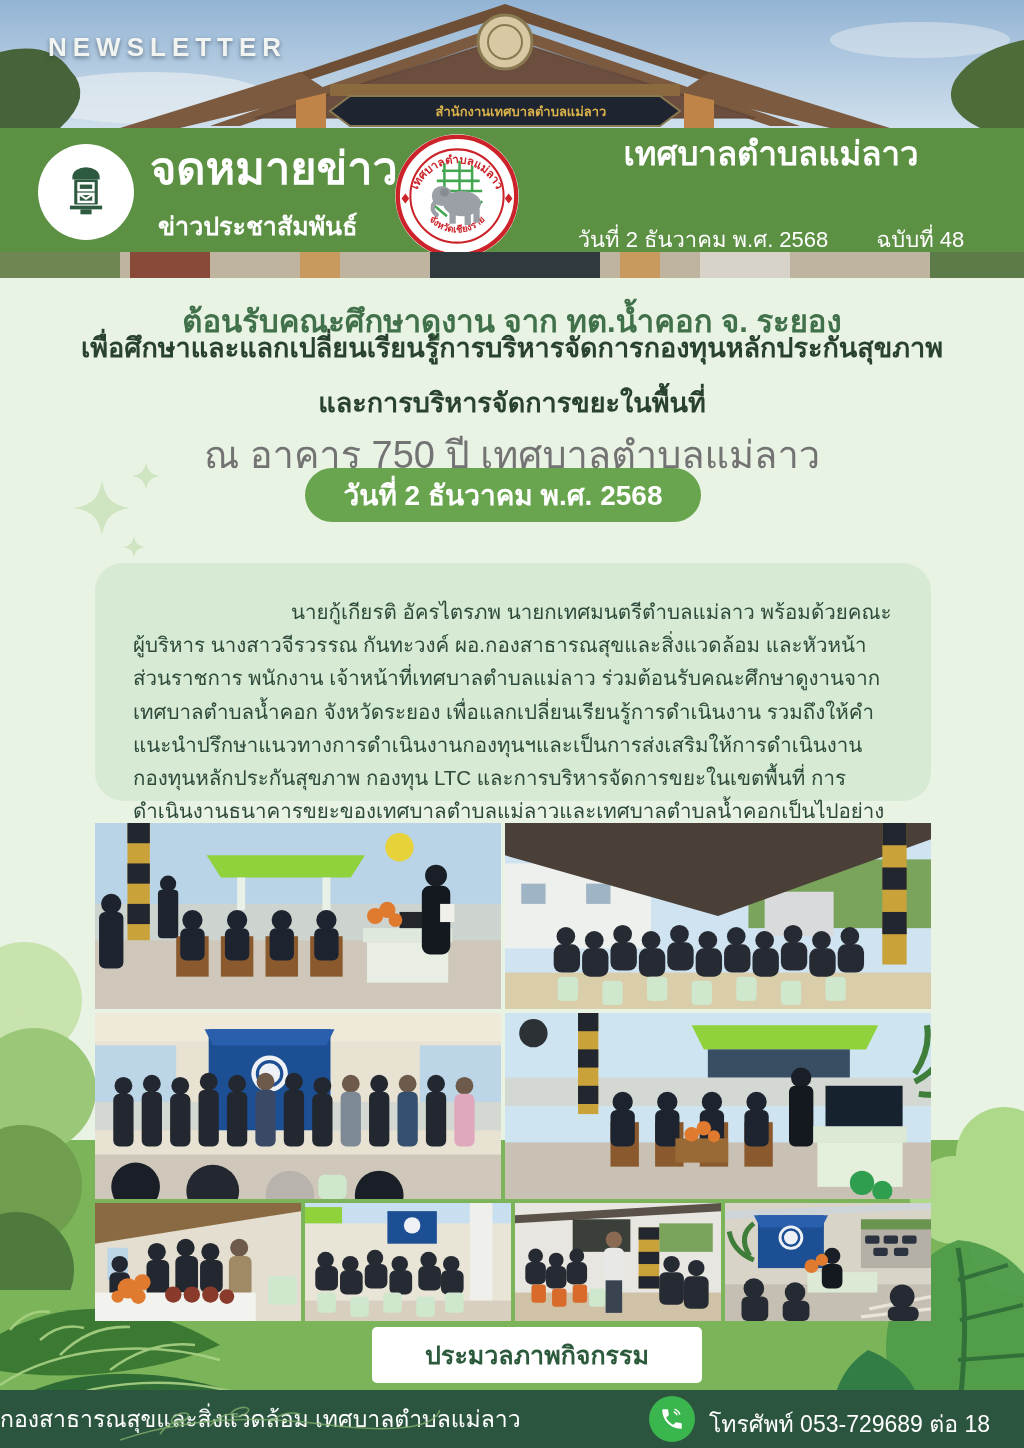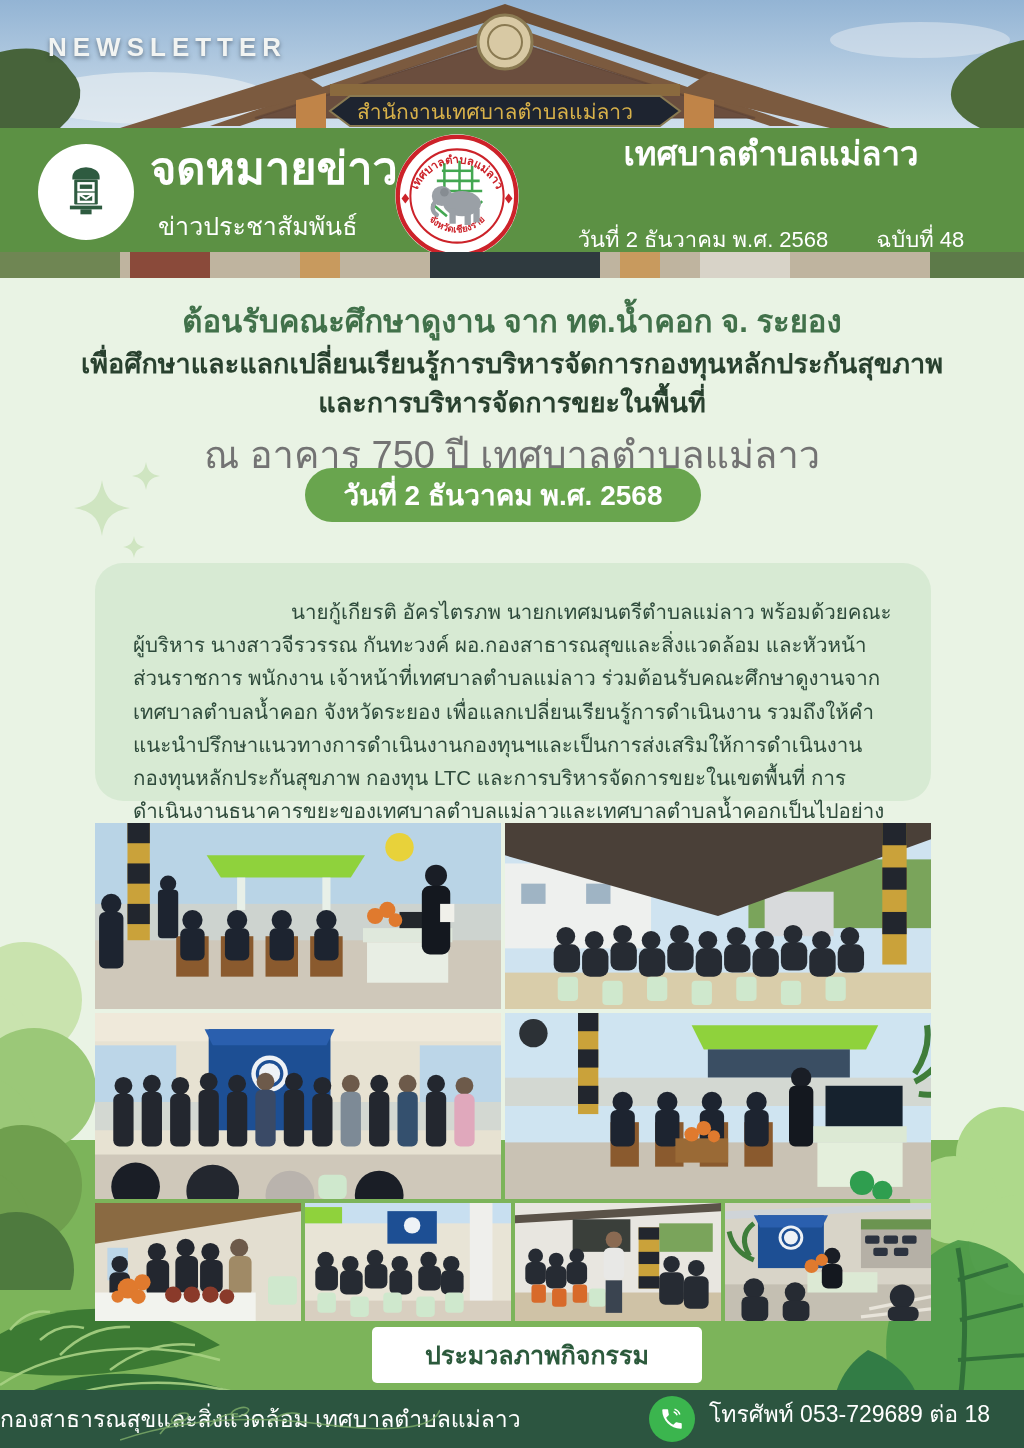--- a/index.html
+++ b/index.html
@@ -12,32 +12,32 @@
   .hero{left:0;top:0;width:1024px;height:128px;}
   .newsletter{left:48px;top:32px;color:#f2f4f2;font-weight:bold;font-size:26px;
               letter-spacing:6px;text-shadow:0 2px 4px rgba(40,50,60,.55);}
   .photo-strip{left:0;top:252px;width:1024px;height:26px;}
 
   
   .banner{left:0;top:128px;width:1024px;height:124px;background:#5c9144;}
   .mail-badge{left:38px;top:16px;width:96px;height:96px;border-radius:50%;background:#ffffff;
               display:flex;align-items:center;justify-content:center;}
   .banner-title{left:150px;top:18px;width:260px;color:#ffffff;font-weight:bold;font-size:45px;line-height:1.0;}
-  .banner-sub{left:158px;top:78px;width:250px;color:#ffffff;font-size:25px;}
+  .banner-sub{left:158px;top:78px;width:250px;color:#ffffff;font-size:25px;font-weight:bold;}
   .logo-wrap{left:394px;top:5px;width:126px;height:126px;}
   .dept{left:530px;top:6px;width:482px;text-align:center;color:#ffffff;}
   .dept .l1{font-size:33px;font-weight:bold;line-height:1.25;}
   .dept .l2{font-size:33px;font-weight:bold;line-height:1.2;}
   .dept-date{left:530px;top:94px;width:482px;display:flex;justify-content:center;gap:48px;
              color:#ffffff;font-size:22px;}
 
   
   .h-line{left:0;width:1024px;text-align:center;}
   .h1a{top:296px;color:#41714a;font-size:31px;font-weight:bold;}
-  .h2a{top:342px;color:#29412f;font-size:27px;font-weight:bold;}
+  .h2a{top:326px;color:#29412f;font-size:27px;font-weight:bold;}
   .h3a{top:381px;color:#29412f;font-size:27px;font-weight:bold;}
   .h4a{top:424px;color:#737373;font-size:38px;font-weight:normal;}
   .date-pill{left:305px;top:468px;width:396px;height:54px;background:#69a54e;border-radius:28px;
              display:flex;align-items:center;justify-content:center;color:#ffffff;
              font-size:28px;font-weight:bold;}
 
   
   .card{left:95px;top:563px;width:836px;height:238px;background:#d7ead3;border-radius:28px;
         box-sizing:border-box;padding:32px 38px 0 38px;}
   .card p{margin:0;color:#2e4a3b;font-size:20.5px;line-height:1.62;text-indent:158px;}
@@ -52,21 +52,21 @@
   .gal-btn{left:372px;top:1327px;width:330px;height:56px;background:#ffffff;border:none;
            border-radius:5px;display:flex;align-items:center;justify-content:center;
            color:#2c5a3c;font-size:25px;font-weight:bold;cursor:pointer;
            font-family:"Liberation Sans",sans-serif;}
 
   
   .mid-band{left:0;top:1140px;width:1024px;height:250px;background:#7cb45a;}
   .footer{left:0;top:1390px;width:1024px;height:58px;background:#2c5540;display:flex;
           align-items:center;color:#ffffff;}
   .footer-org{font-size:23px;}
-  .footer-phone{margin-left:auto;margin-right:34px;display:flex;align-items:flex-start;gap:14px;font-size:23px;}
+  .footer-phone{margin-left:auto;margin-right:34px;display:flex;align-items:flex-end;gap:14px;font-size:23px;}
   .phone-circle{width:46px;height:46px;border-radius:50%;background:#3bb54e;
                 display:flex;align-items:center;justify-content:center;}
 
   .deco{pointer-events:none;}
 </style>
 </head>
 <body>
 
 <div class="page">
 
@@ -96,22 +96,22 @@
 
       <rect x="330" y="84" width="350" height="12" fill="#8a6a3e"></rect>
       <rect x="296" y="92" width="30" height="36" fill="#c08448"></rect>
       <rect x="684" y="92" width="30" height="36" fill="#c08448"></rect>
 
       <path d="M120,128 L300,72 L330,92 L180,128 Z" fill="#7b5a3f"></path>
       <path d="M890,128 L710,72 L680,92 L830,128 Z" fill="#7b5a3f"></path>
 
       <path d="M350,96 L660,96 L680,111 L660,126 L350,126 L330,111 Z" fill="#1e2430" stroke="#8a7a52" stroke-width="2"></path>
     </svg>
-    <div class="abs" style="left:320px;top:96px;width:350px;height:30px;display:flex;align-items:center;justify-content:center;
-         color:#d9b24a;font-size:21px;font-weight:normal;">สำนักงานเทศบาลตำบลแม่ลาว</div>
+    <div class="abs" style="left:346px;top:96px;width:350px;height:30px;display:flex;align-items:center;justify-content:center;
+         color:#d9b24a;font-size:13px;font-weight:bold;">สำนักงานเทศบาลตำบลแม่ลาว</div>
   </div>
   <div class="abs newsletter">NEWSLETTER</div>
 
   <div class="abs banner">
     <div class="abs mail-badge">
       <svg width="62" height="66" viewBox="0 0 100 100">
         <path d="M28,26 a22,16 0 0 1 44,0 l0,4 l-44,0 z" fill="#2e5b40"></path>
         <rect x="31" y="30" width="38" height="40" rx="2" fill="#2e5b40"></rect>
         <rect x="38" y="36" width="24" height="11" fill="none" stroke="#ffffff" stroke-width="4"></rect>
         <rect x="38" y="53" width="24" height="13" fill="none" stroke="#ffffff" stroke-width="4"></rect>

